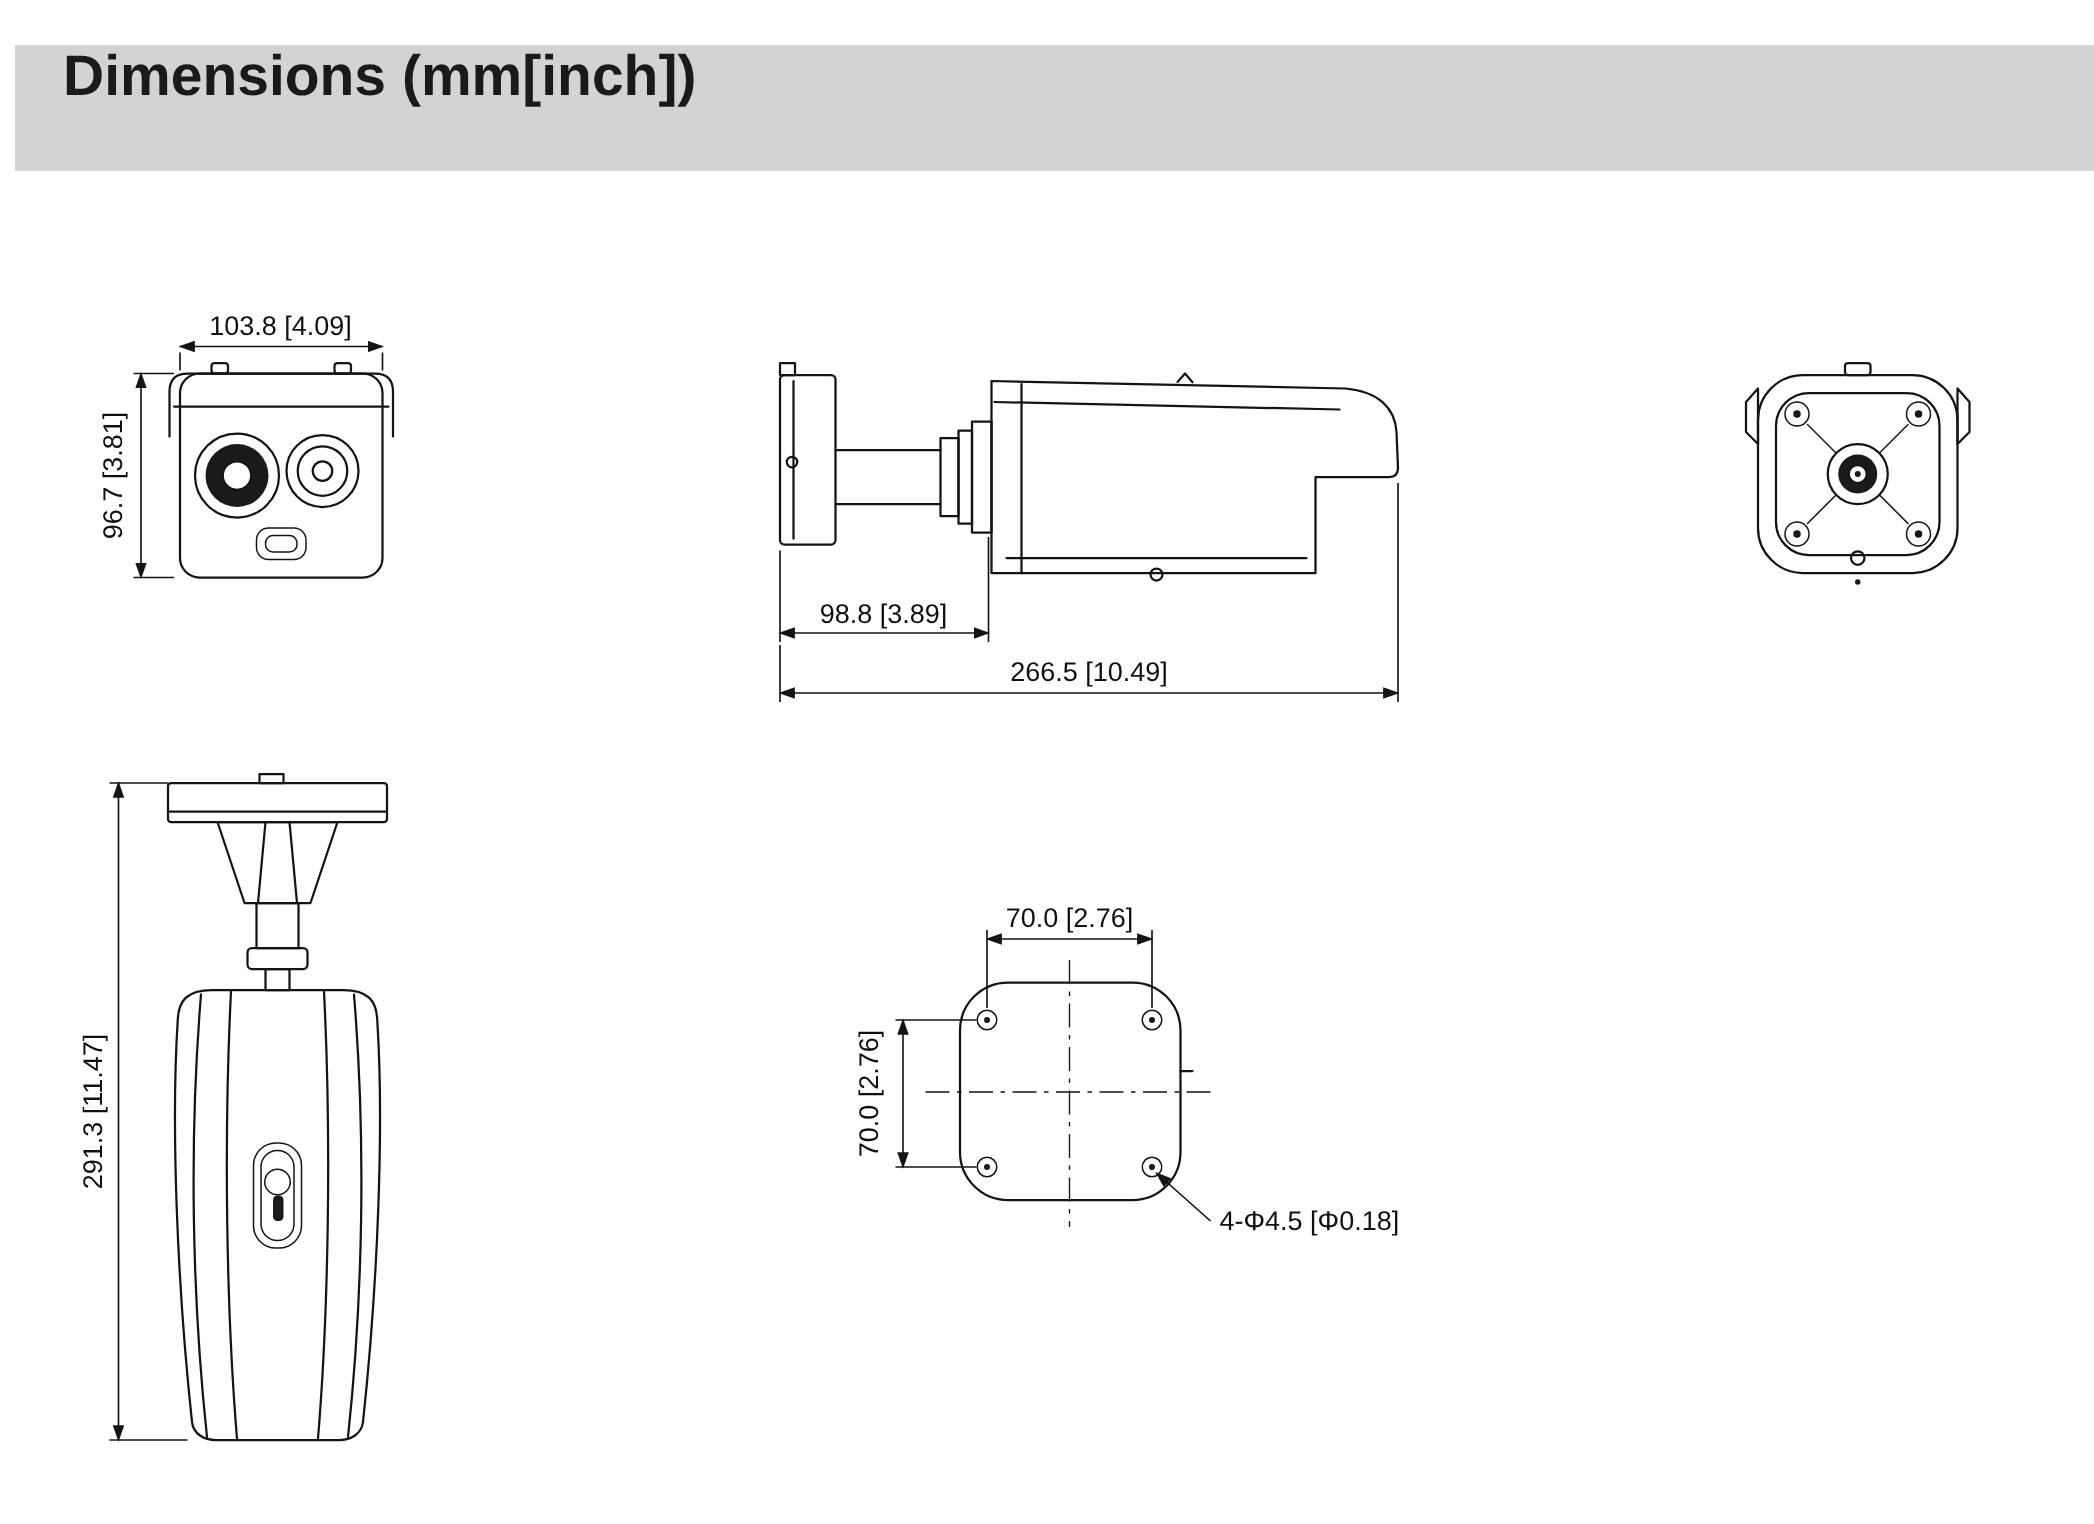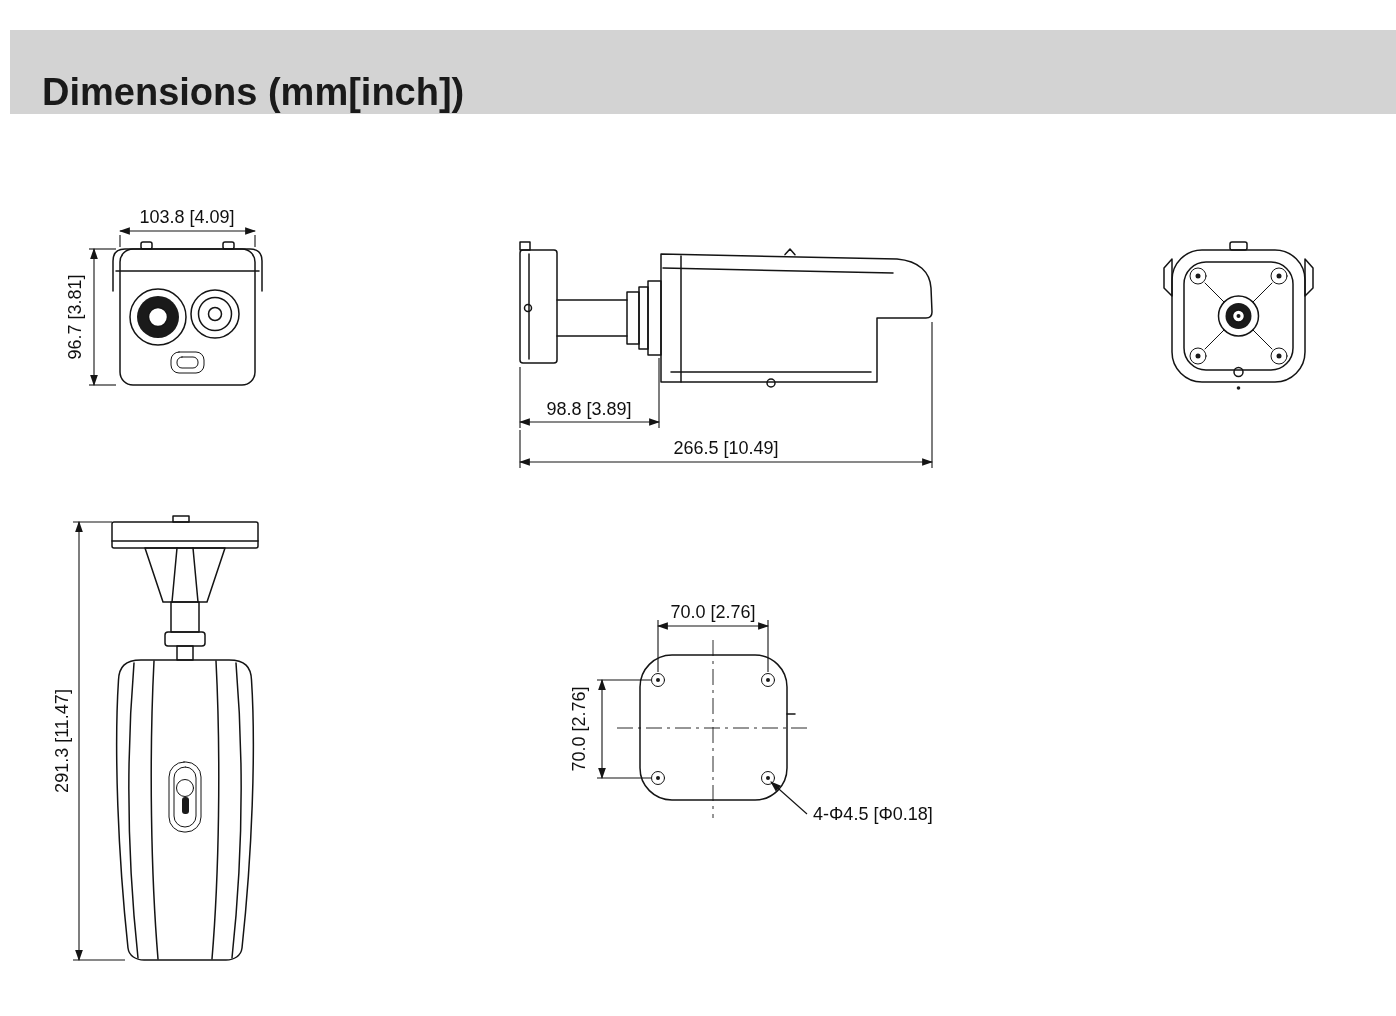--- a/index.html
+++ b/index.html
@@ -6,21 +6,21 @@
   html,body { background:#ffffff; }
   body {
     width:1396px; height:1016px;
     font-family:"Liberation Sans", sans-serif;
     position:relative; overflow:hidden;
   }
   .page { position:relative; width:1396px; height:1016px; background:#ffffff; }
 
   .header {
     position:absolute; left:10px; top:30px; right:0; height:84px;
-    background:#d3d3d3; display:flex; align-items:flex-end; padding-left:32px;
+    background:#d3d3d3; display:flex; align-items:flex-start; padding-left:32px;
   }
   .header h1 {
     font-size:38px; font-weight:bold; color:#1a1a1a;
     font-family:"Liberation Sans", sans-serif;
   }
 
   .view { position:absolute; }
 
   
   .ln * { stroke:#141414; stroke-width:1.5; fill:none; stroke-linejoin:round; stroke-linecap:round; }

